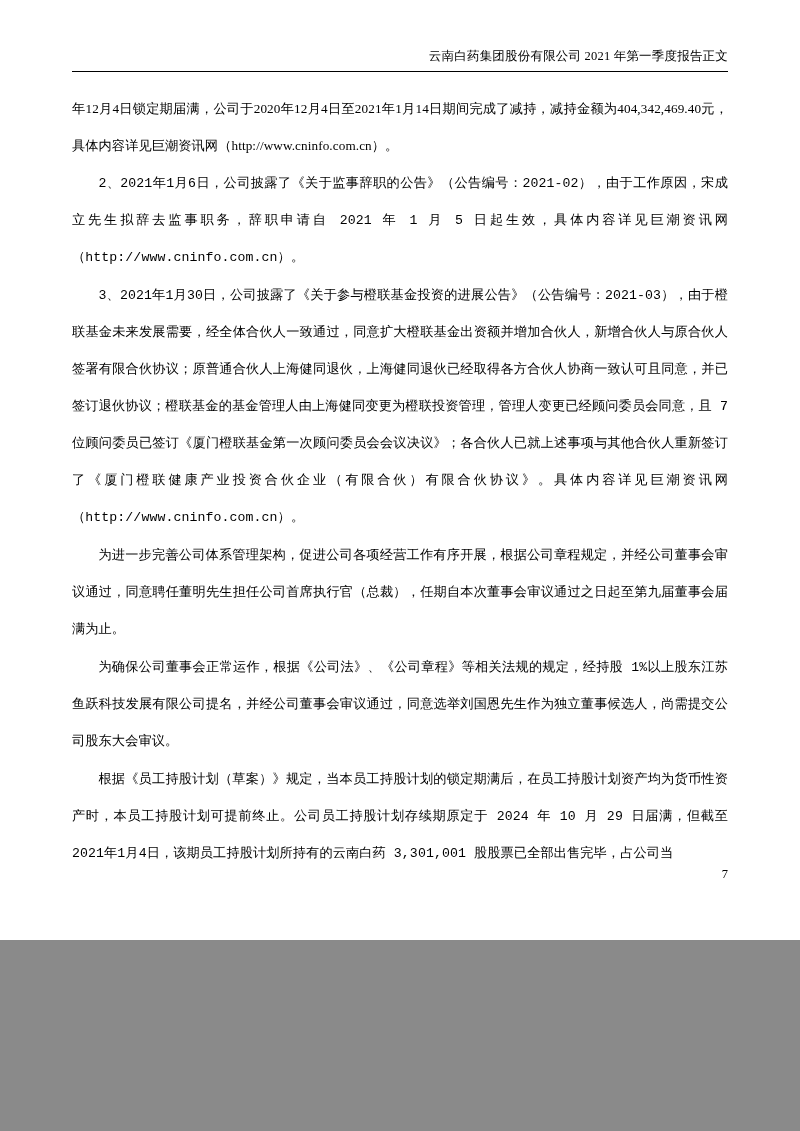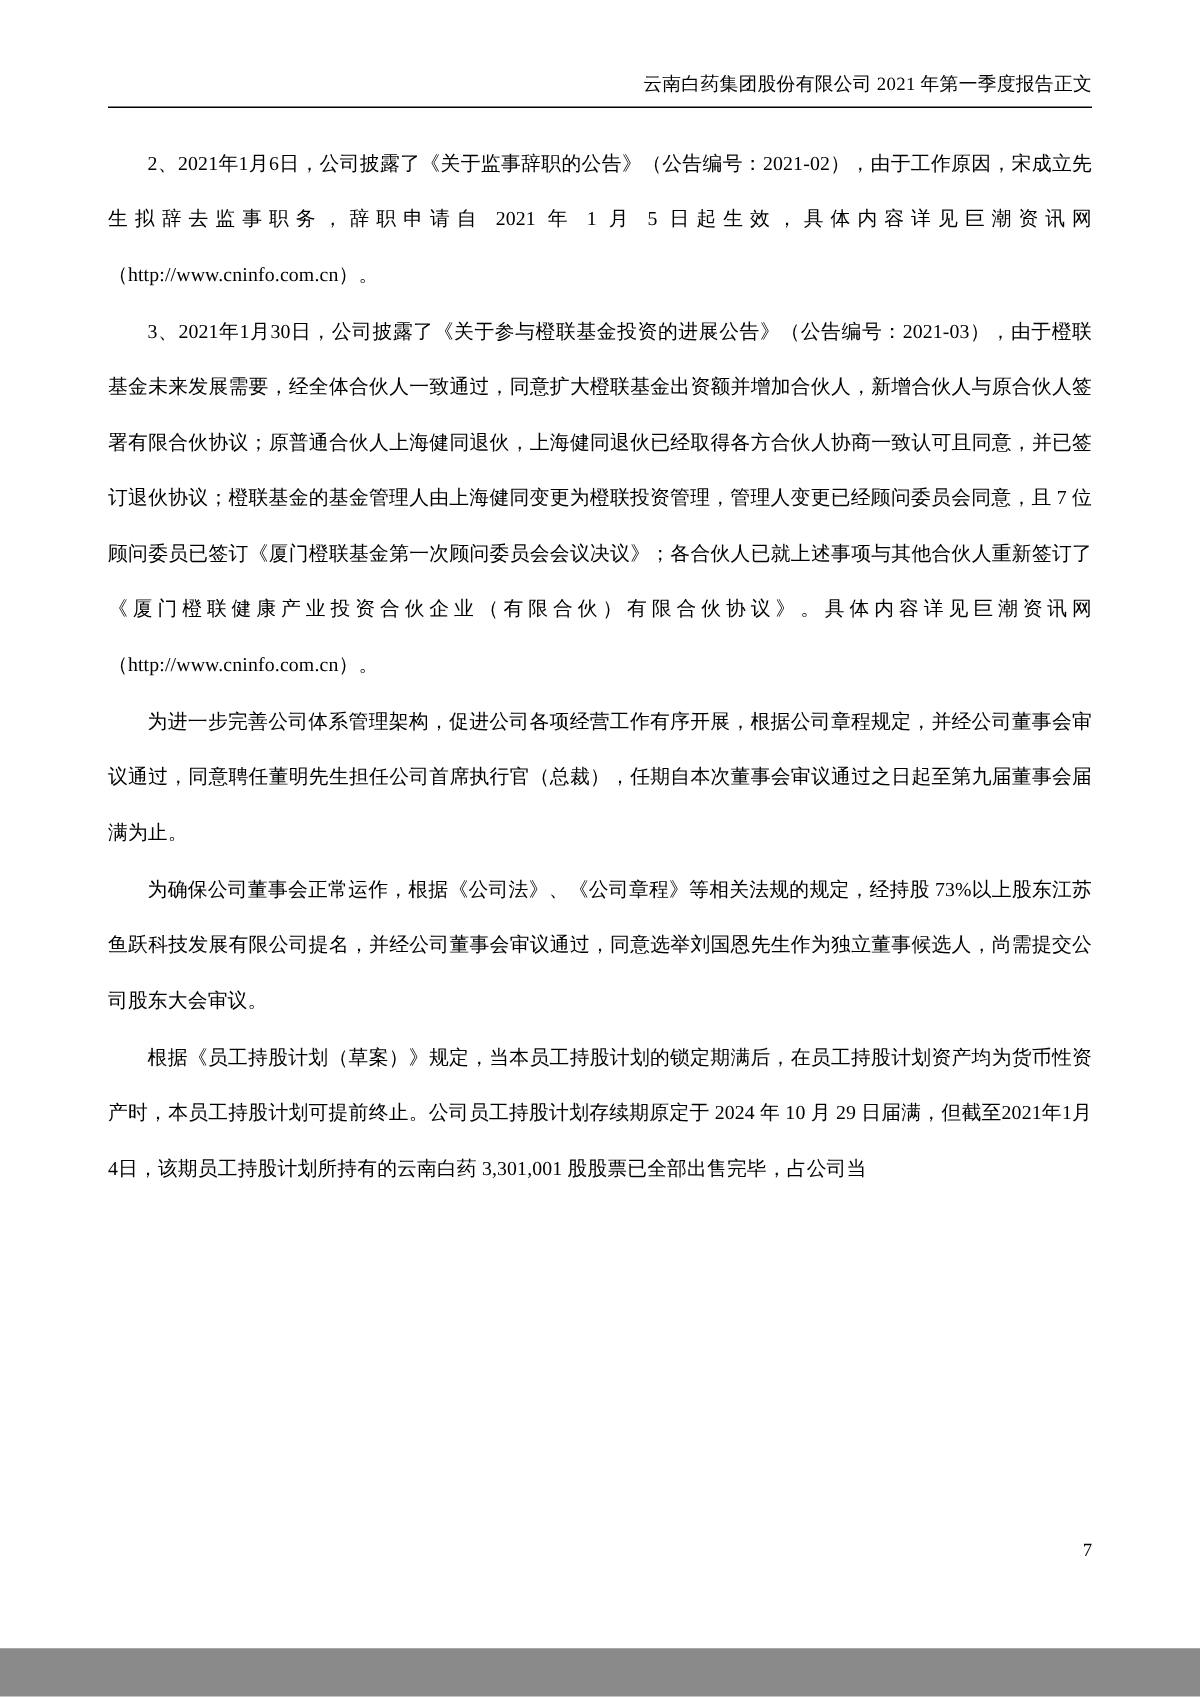--- a/index.html
+++ b/index.html
@@ -3,21 +3,21 @@
 <meta charset="utf-8">
 <style>
   html, body {
     margin: 0;
     padding: 0;
     background: #8a8a8a;
   }
   .page {
     position: relative;
     width: 800px;
-    height: 1099px;
+    height: 940px;
     background: #ffffff;
     margin: 0 auto;
     box-sizing: border-box;
     font-family: "Liberation Serif", "DejaVu Serif", serif;
     color: #000000;
     overflow: hidden;
   }
   .page-inner {
     position: absolute;
     left: 72px;
@@ -40,38 +40,40 @@
   .body-text p {
     margin: 0 0 1px 0;
     font-size: 13.2px;
     line-height: 37px;
     text-align: justify;
     text-justify: inter-ideograph;
     letter-spacing: 0.1px;
   }
   .body-text p.indent {
     text-indent: 2em;
+    font-family: Liberation Mono, monospace;
   }
   .page-number {
     position: absolute;
     right: 72px;
     bottom: 58px;
     font-size: 12.5px;
     font-family: "Liberation Serif", serif;
   }
 </style>
 </head>
 <body>
 
 <div class="page">
   <div class="page-inner">
     <div class="header">云南白药集团股份有限公司 2021 年第一季度报告正文</div>
     <hr class="header-rule">
     <div class="body-text">
+      <p>年12月4日锁定期届满，公司于2020年12月4日至2021年1月14日期间完成了减持，减持金额为404,342,469.40元，具体内容详见巨潮资讯网（http://www.cninfo.com.cn）。</p>
       <p class="indent">2、2021年1月6日，公司披露了《关于监事辞职的公告》（公告编号：2021-02），由于工作原因，宋成立先生拟辞去监事职务，辞职申请自 2021 年 1 月 5 日起生效，具体内容详见巨潮资讯网（http://www.cninfo.com.cn）。</p>
       <p class="indent">3、2021年1月30日，公司披露了《关于参与橙联基金投资的进展公告》（公告编号：2021-03），由于橙联基金未来发展需要，经全体合伙人一致通过，同意扩大橙联基金出资额并增加合伙人，新增合伙人与原合伙人签署有限合伙协议；原普通合伙人上海健同退伙，上海健同退伙已经取得各方合伙人协商一致认可且同意，并已签订退伙协议；橙联基金的基金管理人由上海健同变更为橙联投资管理，管理人变更已经顾问委员会同意，且 7 位顾问委员已签订《厦门橙联基金第一次顾问委员会会议决议》；各合伙人已就上述事项与其他合伙人重新签订了《厦门橙联健康产业投资合伙企业（有限合伙）有限合伙协议》。具体内容详见巨潮资讯网（http://www.cninfo.com.cn）。</p>
       <p class="indent">为进一步完善公司体系管理架构，促进公司各项经营工作有序开展，根据公司章程规定，并经公司董事会审议通过，同意聘任董明先生担任公司首席执行官（总裁），任期自本次董事会审议通过之日起至第九届董事会届满为止。</p>
-      <p class="indent">为确保公司董事会正常运作，根据《公司法》、《公司章程》等相关法规的规定，经持股 73%以上股东江苏鱼跃科技发展有限公司提名，并经公司董事会审议通过，同意选举刘国恩先生作为独立董事候选人，尚需提交公司股东大会审议。</p>
+      <p class="indent">为确保公司董事会正常运作，根据《公司法》、《公司章程》等相关法规的规定，经持股 1%以上股东江苏鱼跃科技发展有限公司提名，并经公司董事会审议通过，同意选举刘国恩先生作为独立董事候选人，尚需提交公司股东大会审议。</p>
       <p class="indent">根据《员工持股计划（草案）》规定，当本员工持股计划的锁定期满后，在员工持股计划资产均为货币性资产时，本员工持股计划可提前终止。公司员工持股计划存续期原定于 2024 年 10 月 29 日届满，但截至2021年1月4日，该期员工持股计划所持有的云南白药 3,301,001 股股票已全部出售完毕，占公司当</p>
     </div>
   </div>
   <div class="page-number">7</div>
 </div>
 
 </body></html>

